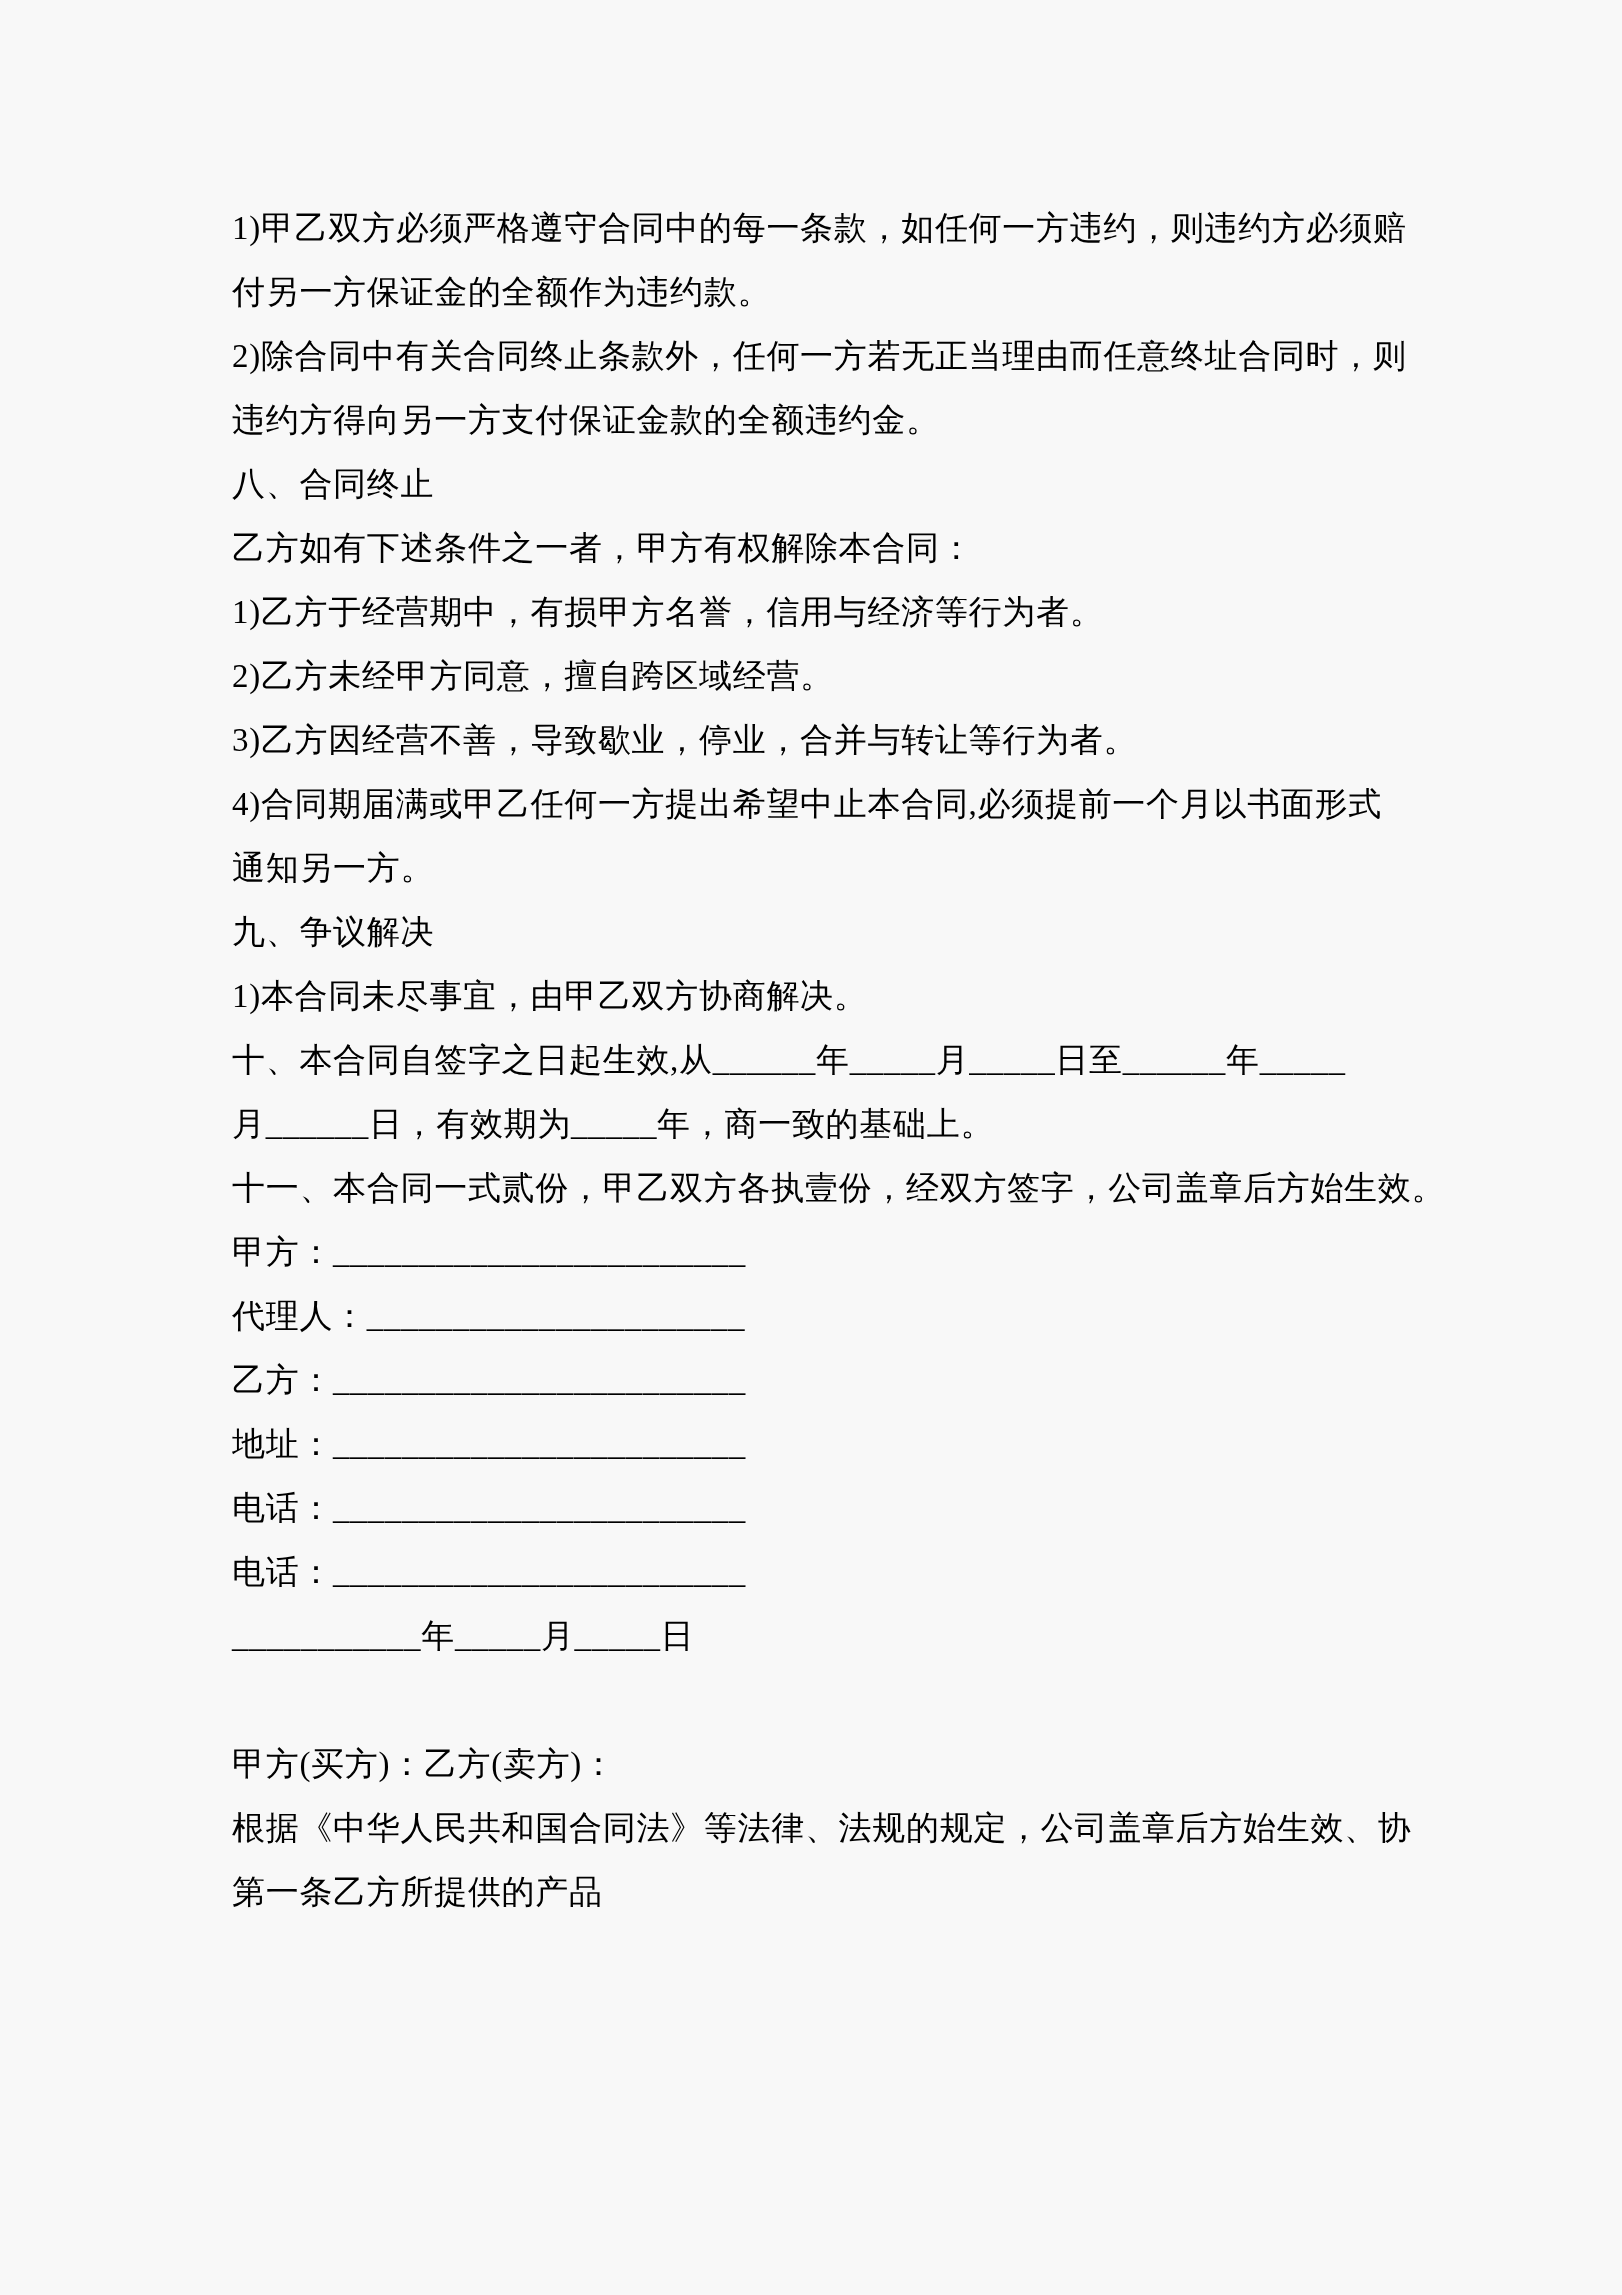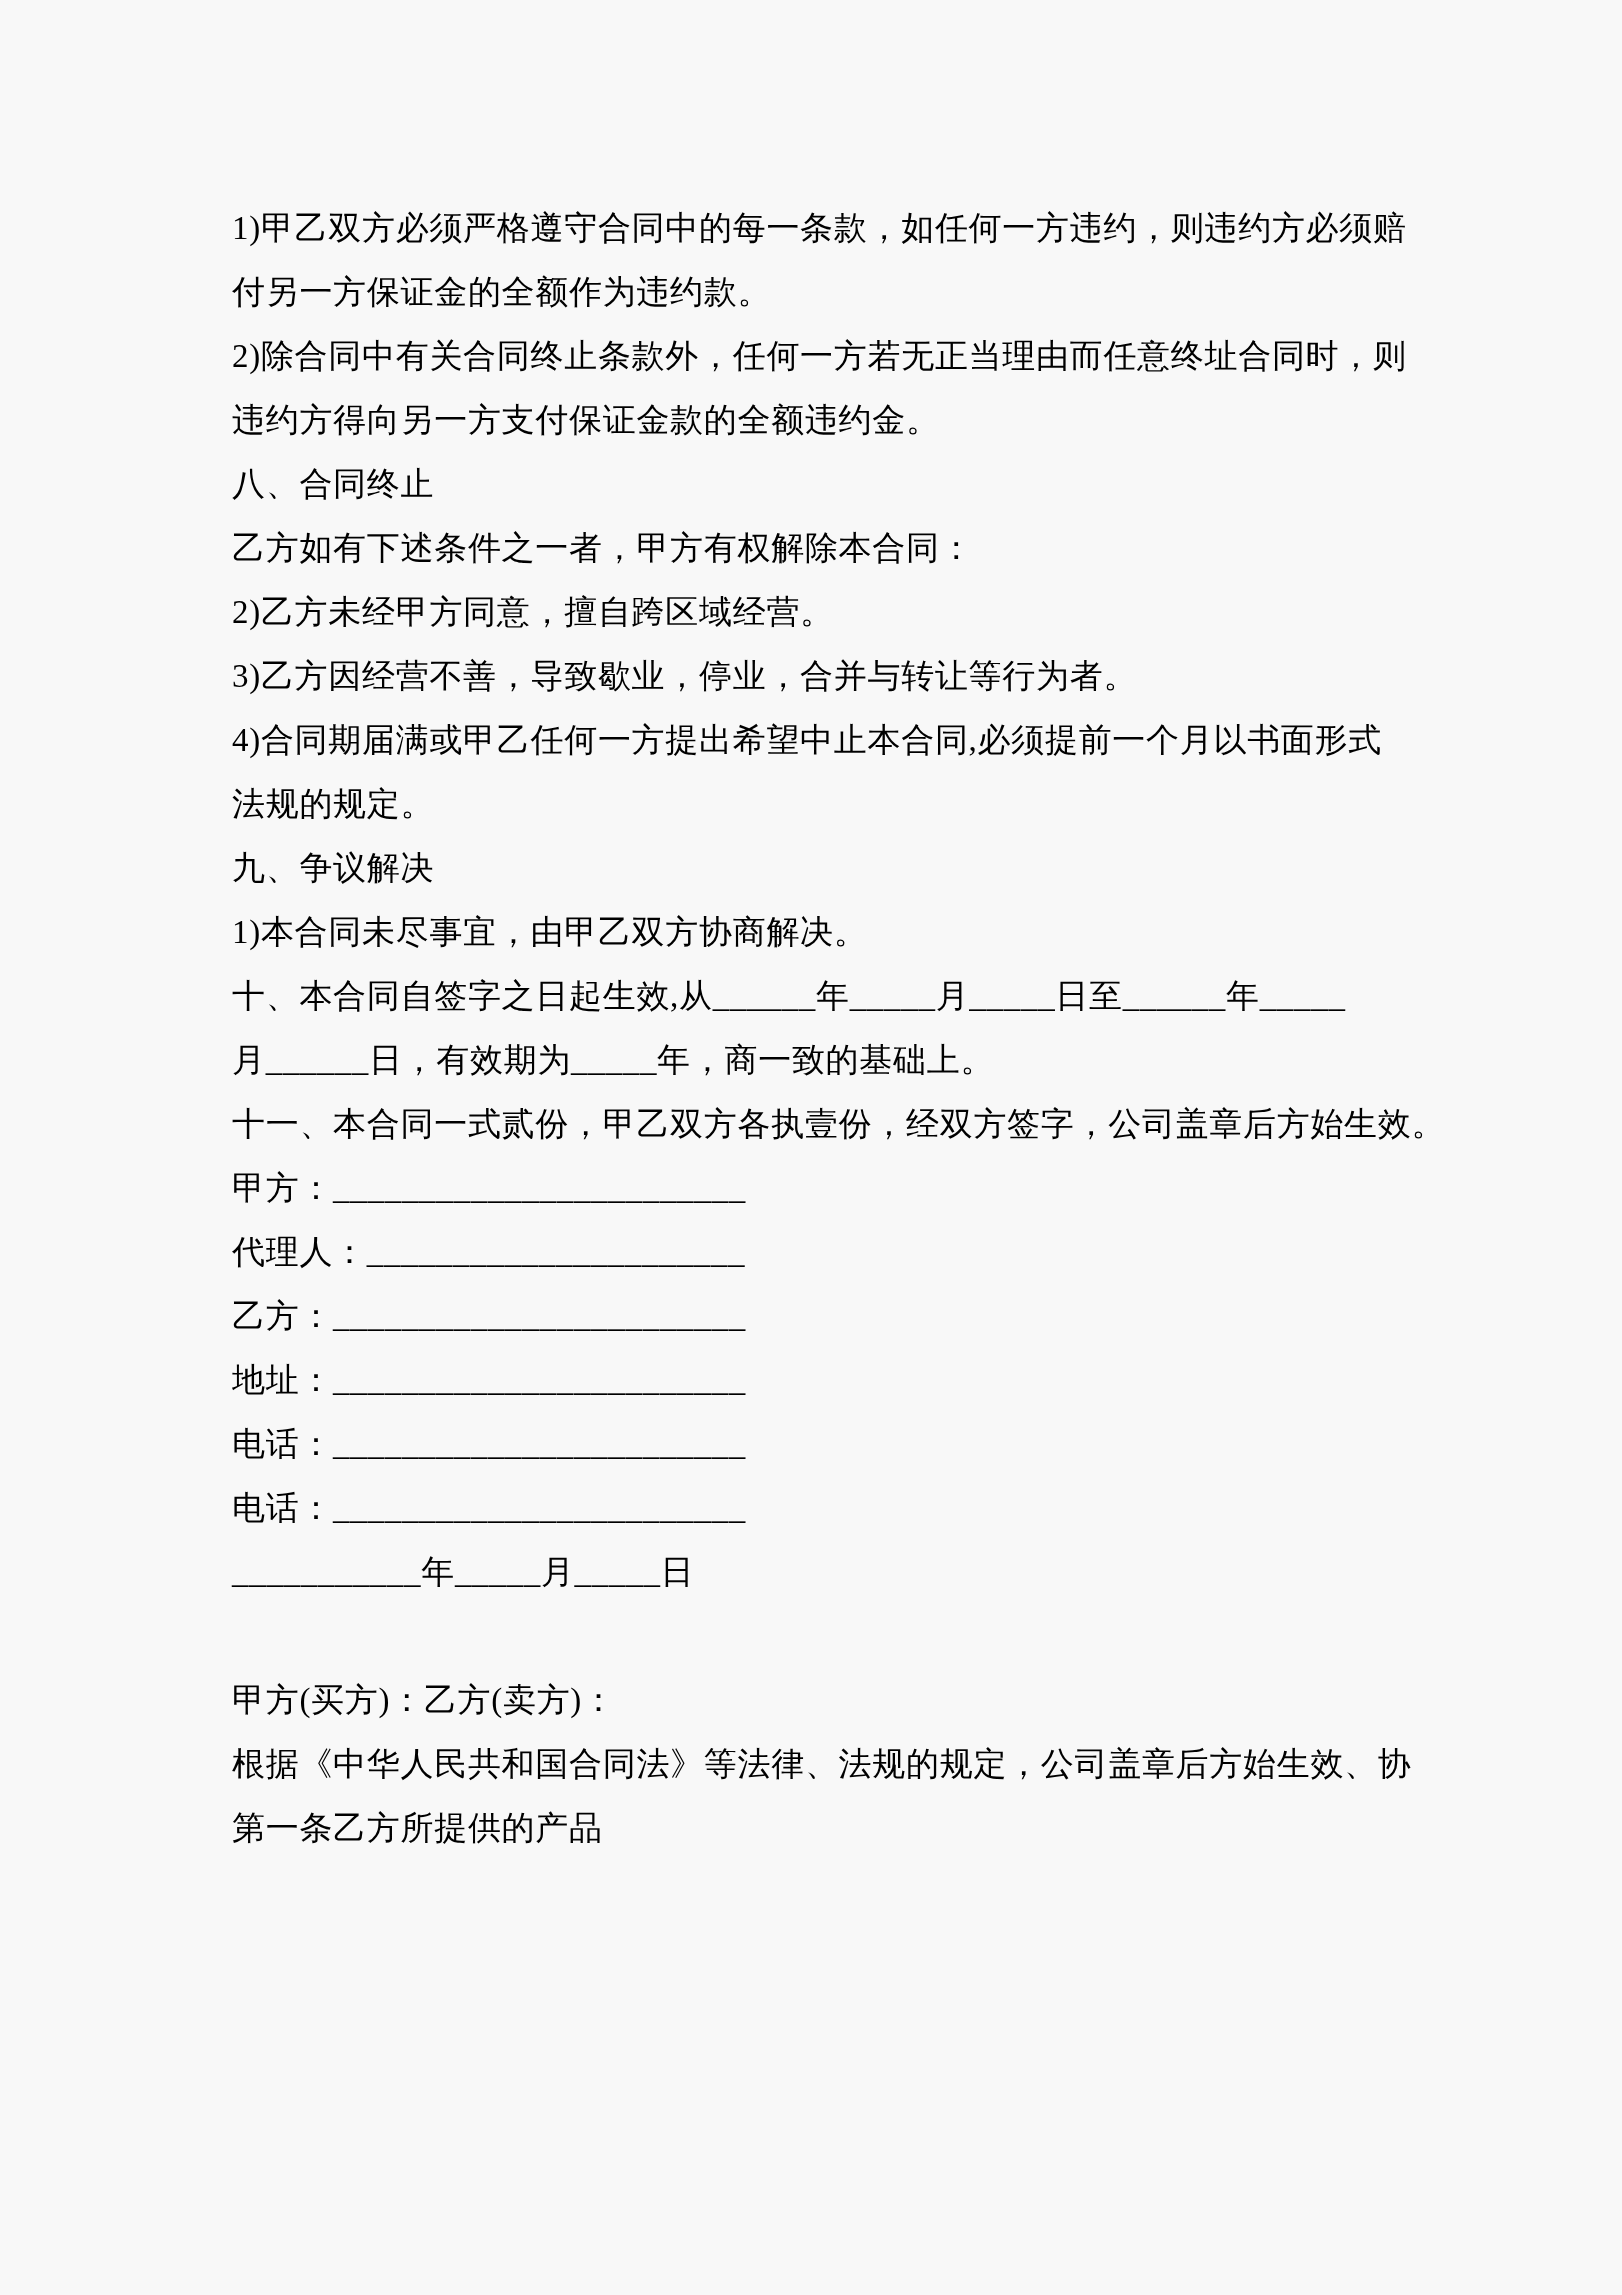--- a/index.html
+++ b/index.html
@@ -32,24 +32,25 @@
 </head>
 <body>
 
 <div class="page">
   <div class="line">1)甲乙双方必须严格遵守合同中的每一条款，如任何一方违约，则违约方必须赔</div>
   <div class="line">付另一方保证金的全额作为违约款。</div>
   <div class="line">2)除合同中有关合同终止条款外，任何一方若无正当理由而任意终址合同时，则</div>
   <div class="line">违约方得向另一方支付保证金款的全额违约金。</div>
   <div class="line">八、合同终止</div>
   <div class="line">乙方如有下述条件之一者，甲方有权解除本合同：</div>
+  <div class="line">1)乙方于经营期中，有损甲方名誉，信用与经济等行为者。</div>
   <div class="line">2)乙方未经甲方同意，擅自跨区域经营。</div>
   <div class="line">3)乙方因经营不善，导致歇业，停业，合并与转让等行为者。</div>
   <div class="line">4)合同期届满或甲乙任何一方提出希望中止本合同,必须提前一个月以书面形式</div>
-  <div class="line">法规的规定。</div>
+  <div class="line">通知另一方。</div>
   <div class="line">九、争议解决</div>
   <div class="line">1)本合同未尽事宜，由甲乙双方协商解决。</div>
   <div class="line">十、本合同自签字之日起生效,从______年_____月_____日至______年_____</div>
   <div class="line">月______日，有效期为_____年，商一致的基础上。</div>
   <div class="line">十一、本合同一式贰份，甲乙双方各执壹份，经双方签字，公司盖章后方始生效。</div>
   <div class="line">甲方：________________________</div>
   <div class="line">代理人：______________________</div>
   <div class="line">乙方：________________________</div>
   <div class="line">地址：________________________</div>
   <div class="line">电话：________________________</div>

